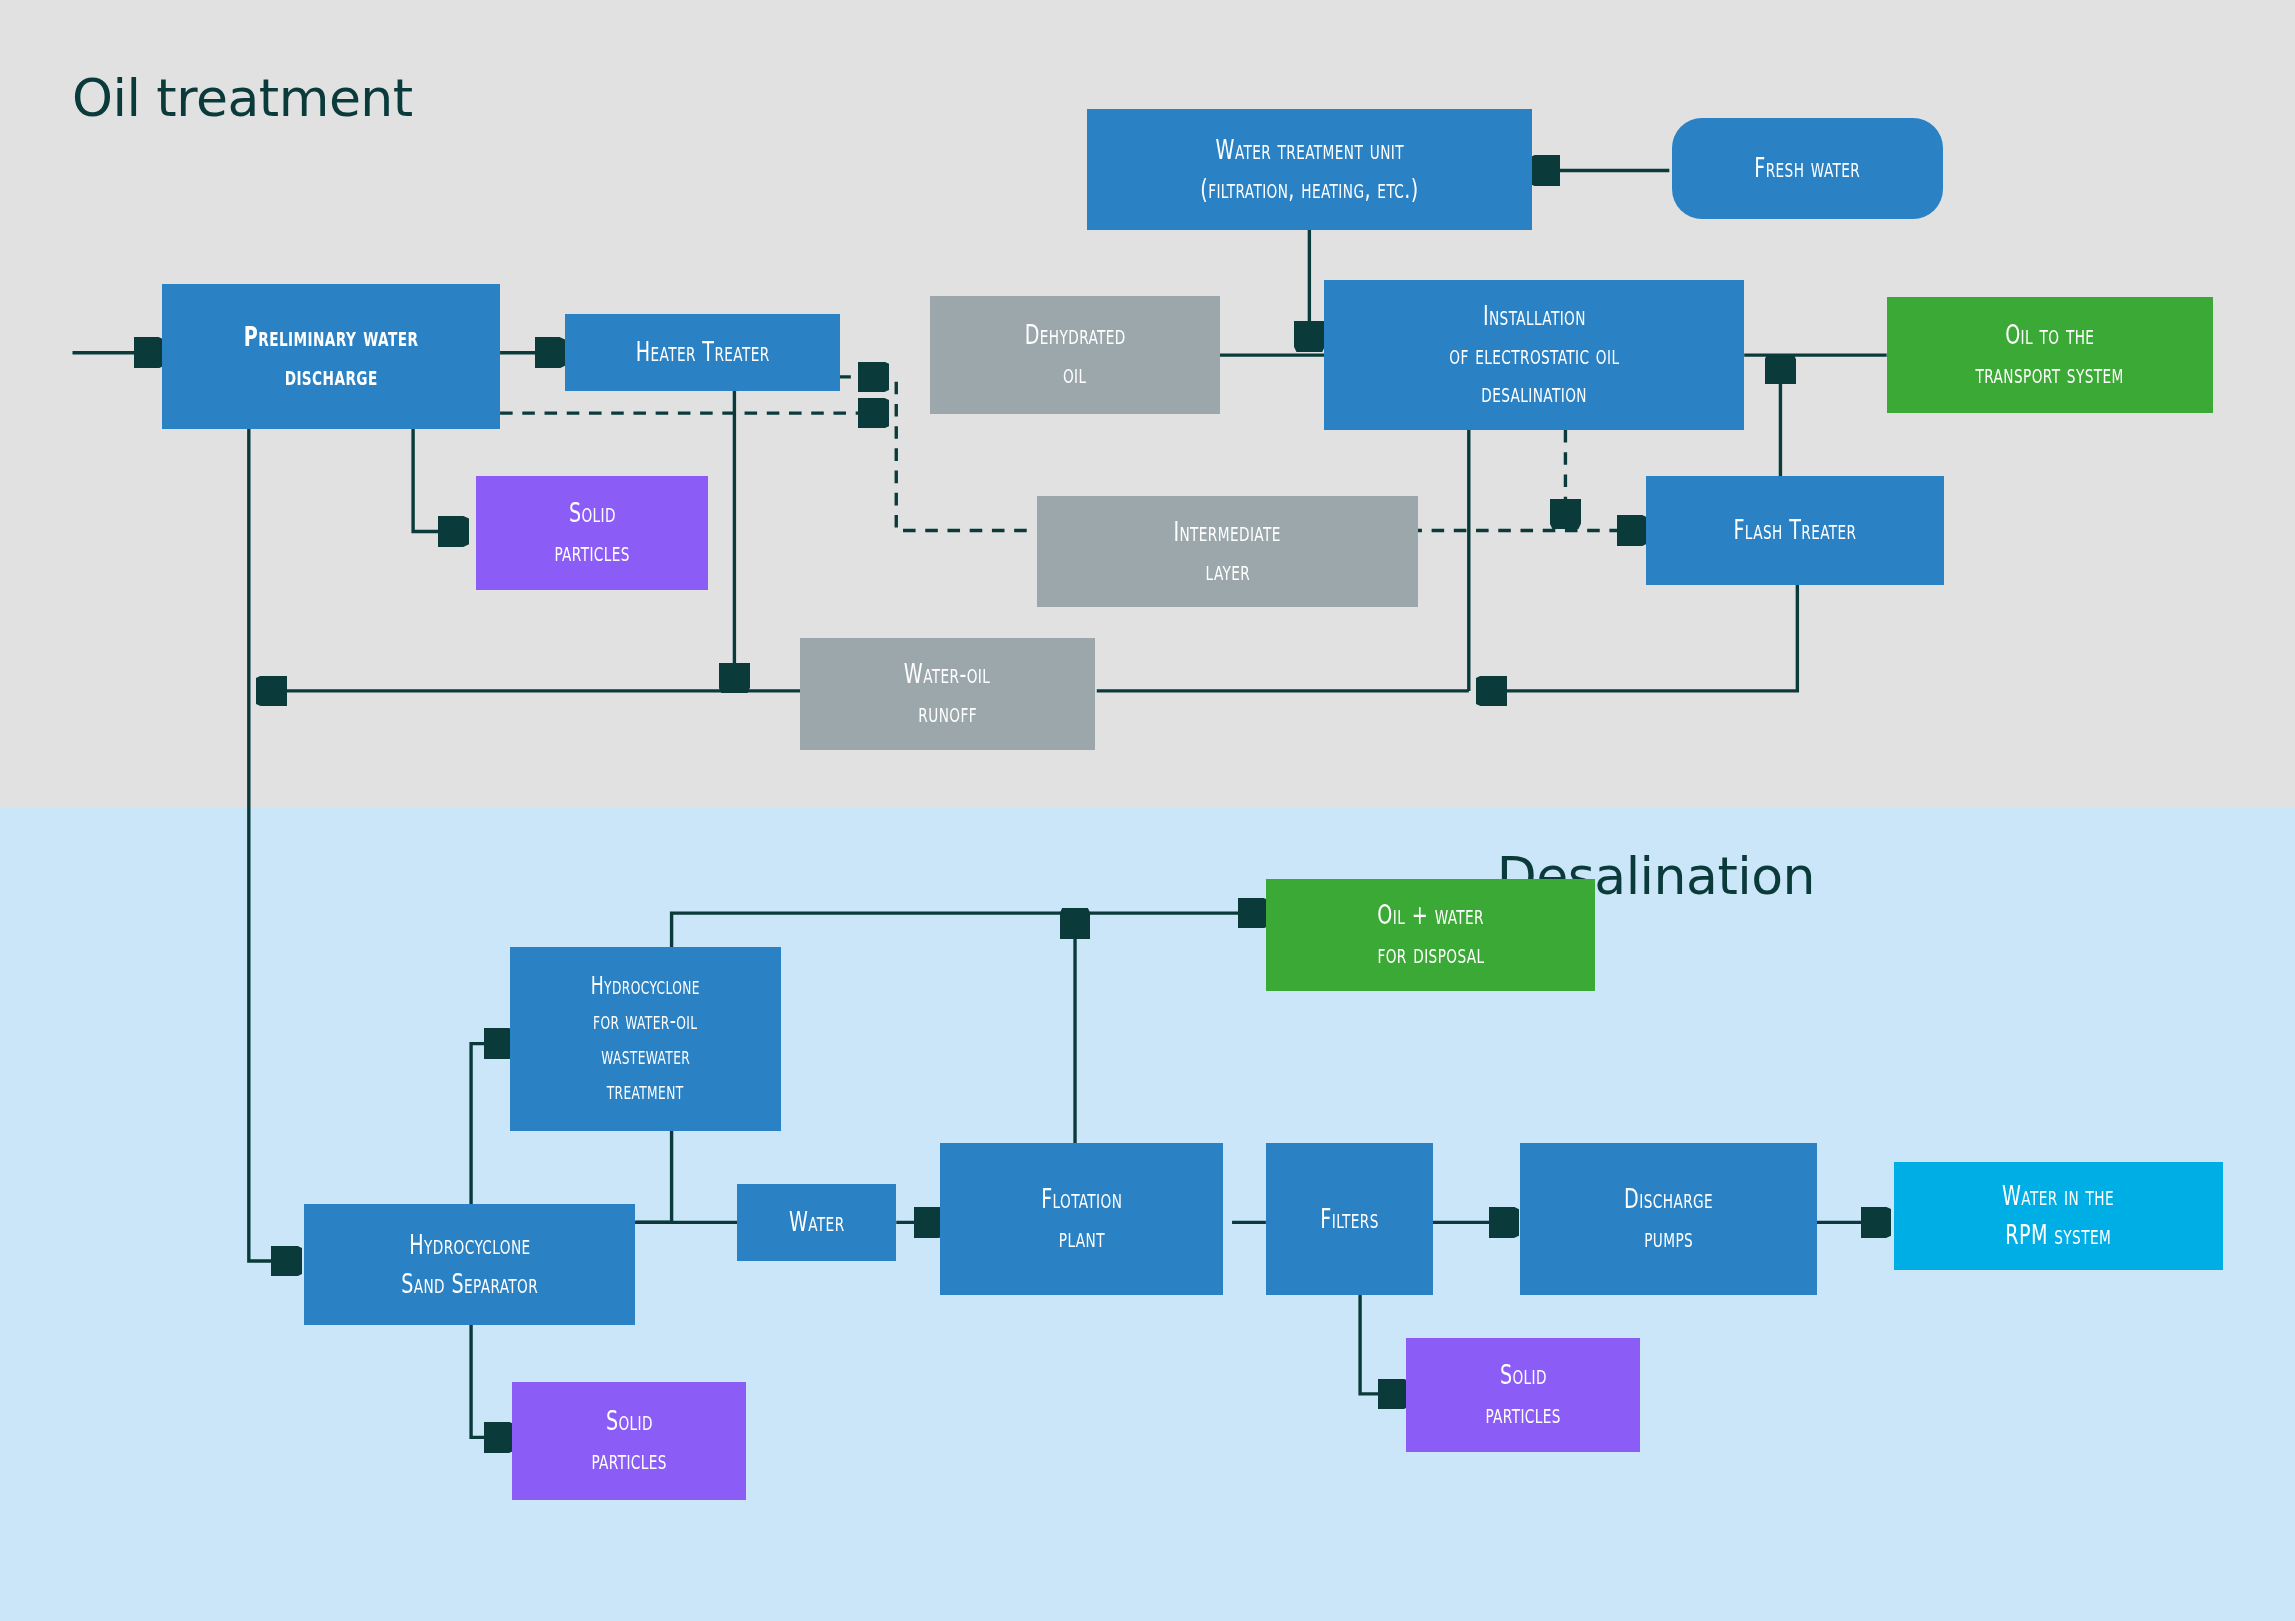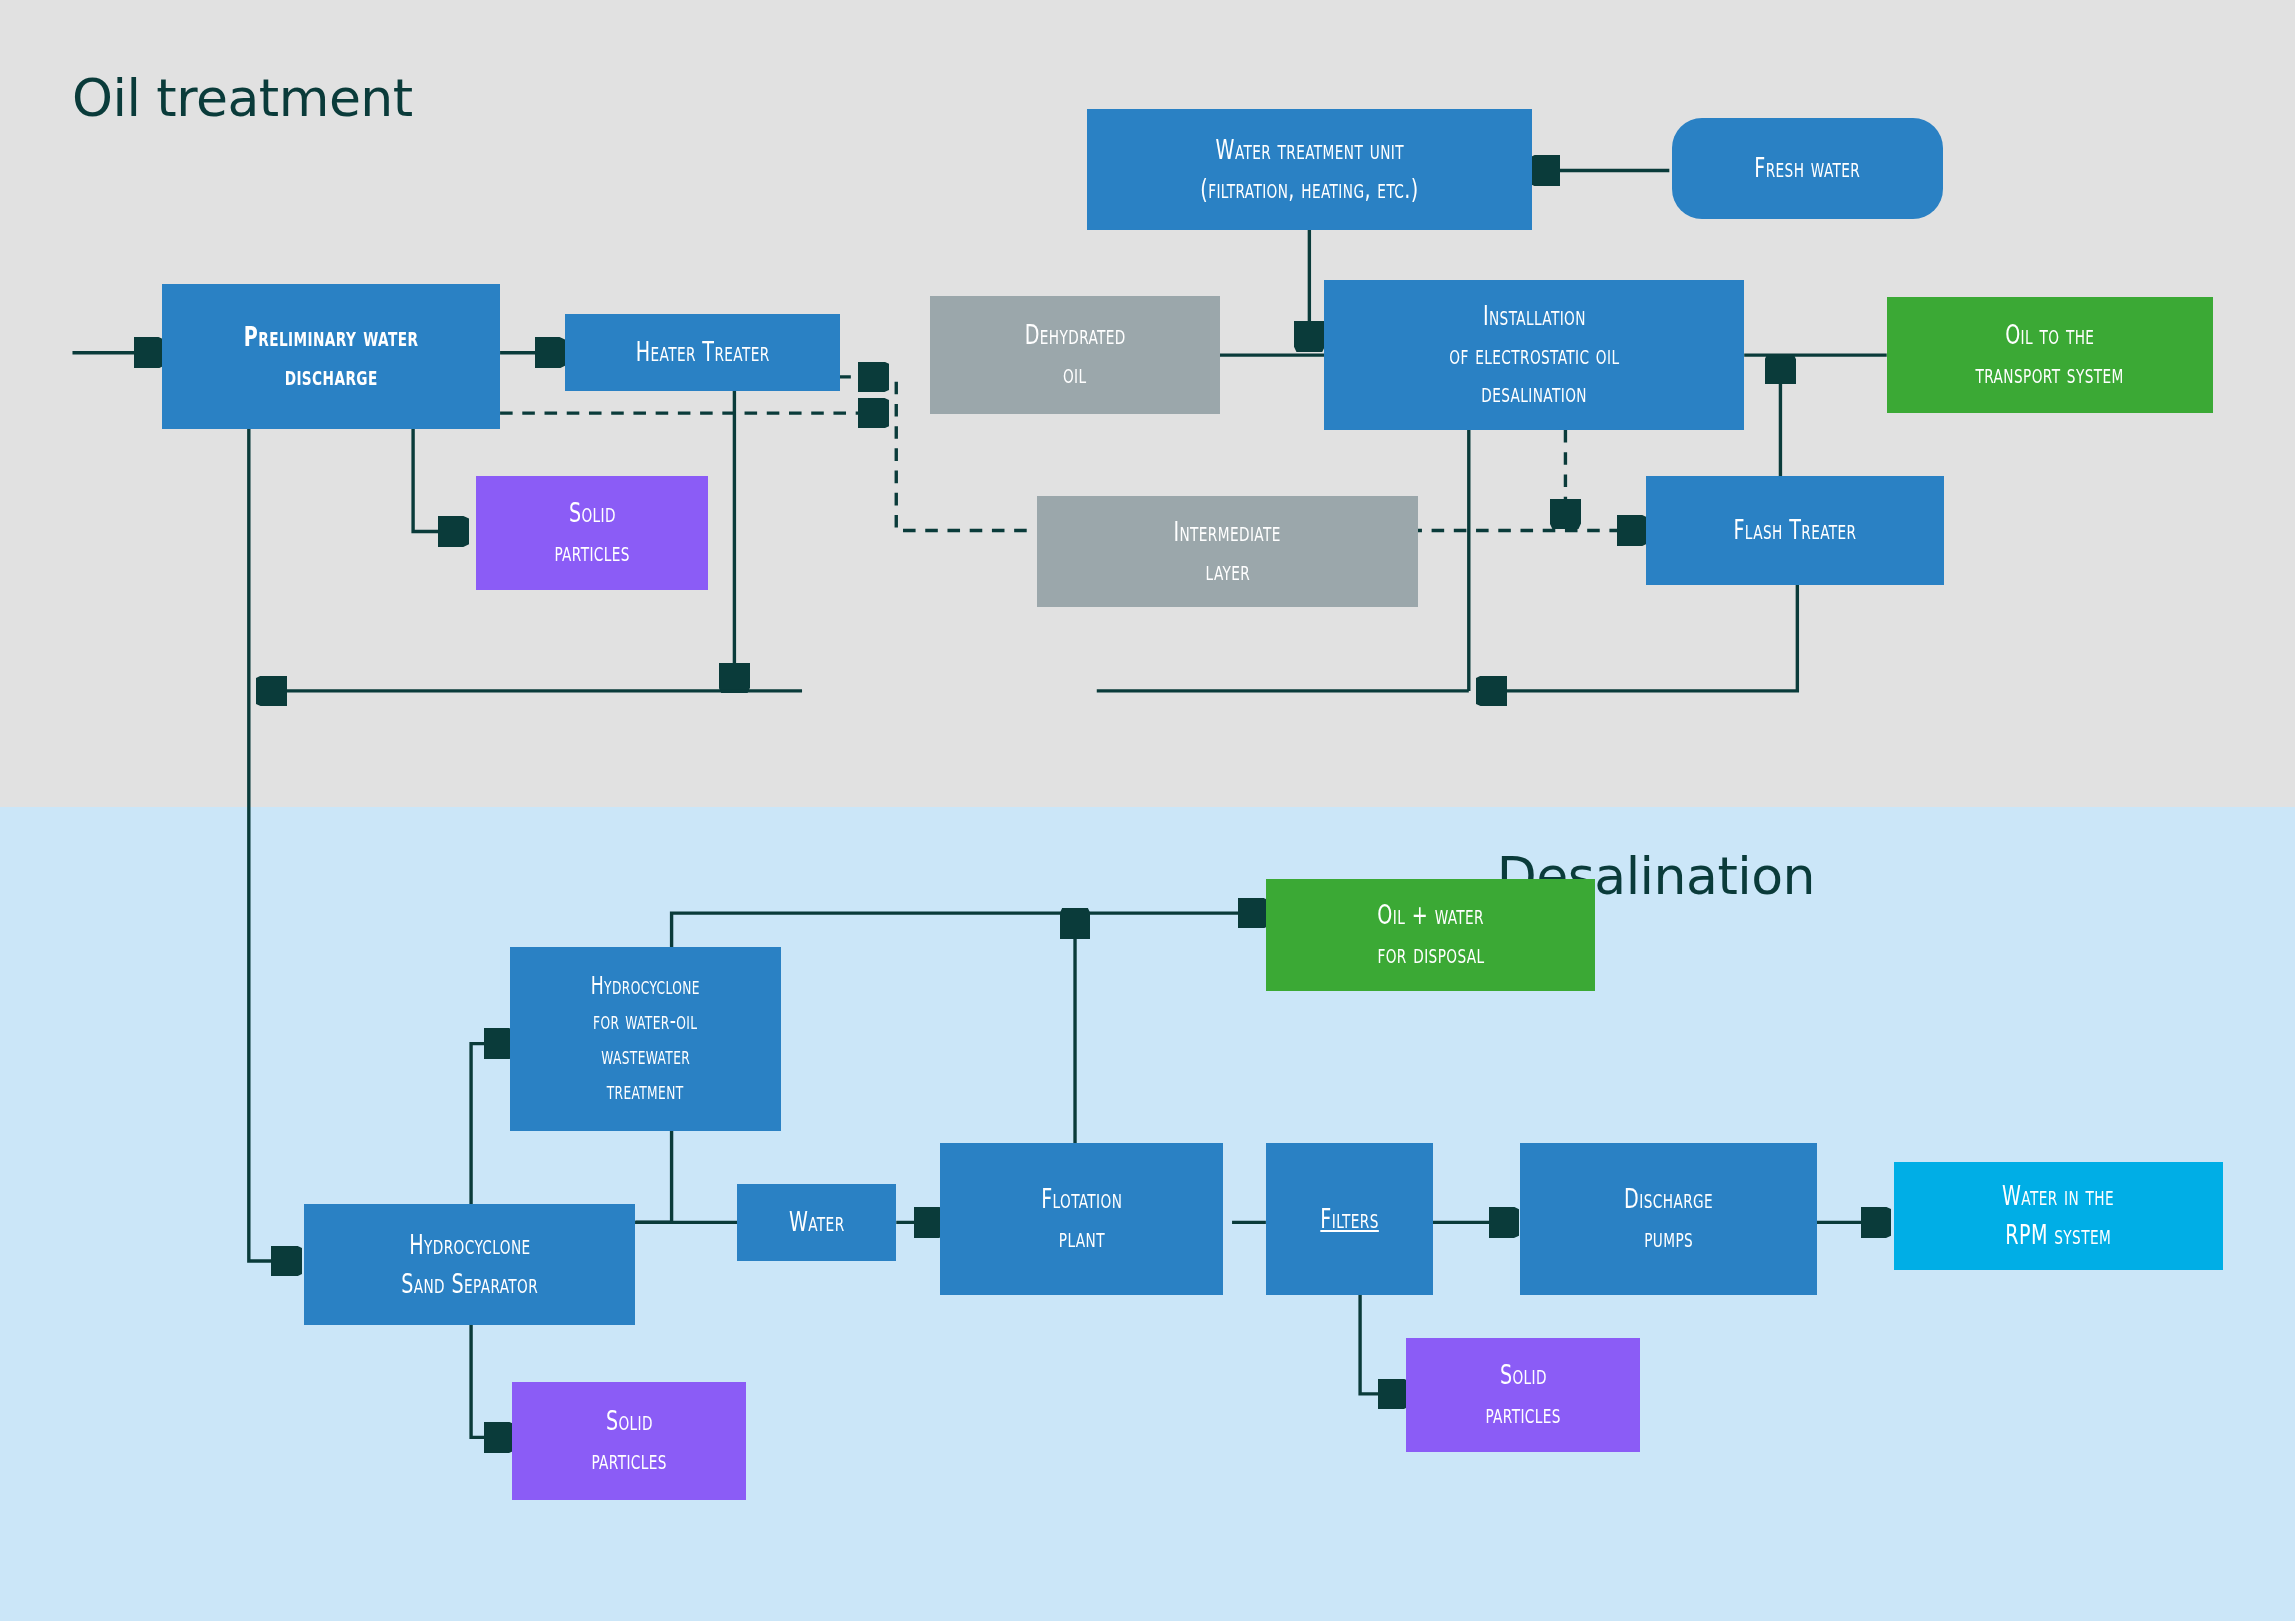--- a/index.html
+++ b/index.html
@@ -186,20 +186,24 @@
 
   <div class="node gray" style="left:1037px;top:496px;width:381px;height:111px;">
     <span class="ln">Intermediate</span>
     <span class="ln">layer</span>
   </div>
 
   <div class="node blue" style="left:1646px;top:476px;width:298px;height:109px;">
     <span class="ln">Flash Treater</span>
   </div>
 
+  <div class="node gray" style="left:800px;top:638px;width:295px;height:112px;">
+    <span class="ln">Water-oil</span>
+    <span class="ln">runoff</span>
+  </div>
 
   <div class="node blue small" style="left:510px;top:947px;width:271px;height:184px;">
     <span class="ln">Hydrocyclone</span>
     <span class="ln">for water-oil</span>
     <span class="ln">wastewater</span>
     <span class="ln">treatment</span>
   </div>
 
   <div class="node blue" style="left:304px;top:1204px;width:331px;height:121px;">
     <span class="ln">Hydrocyclone</span>
@@ -213,21 +217,21 @@
 
   <div class="node blue" style="left:737px;top:1184px;width:159px;height:77px;">
     <span class="ln">Water</span>
   </div>
 
   <div class="node blue" style="left:940px;top:1143px;width:283px;height:152px;">
     <span class="ln">Flotation</span>
     <span class="ln">plant</span>
   </div>
 
-  <div class="node blue" style="left:1266px;top:1143px;width:167px;height:152px;text-decoration:underline;">
+  <div class="node blue" style="left:1266px;top:1143px;width:167px;height:152px;">
     <span class="ln">Filters</span>
   </div>
 
   <div class="node blue" style="left:1520px;top:1143px;width:297px;height:152px;">
     <span class="ln">Discharge</span>
     <span class="ln">pumps</span>
   </div>
 
   <div class="node cyan" style="left:1894px;top:1162px;width:329px;height:108px;">
     <span class="ln">Water in the</span>

